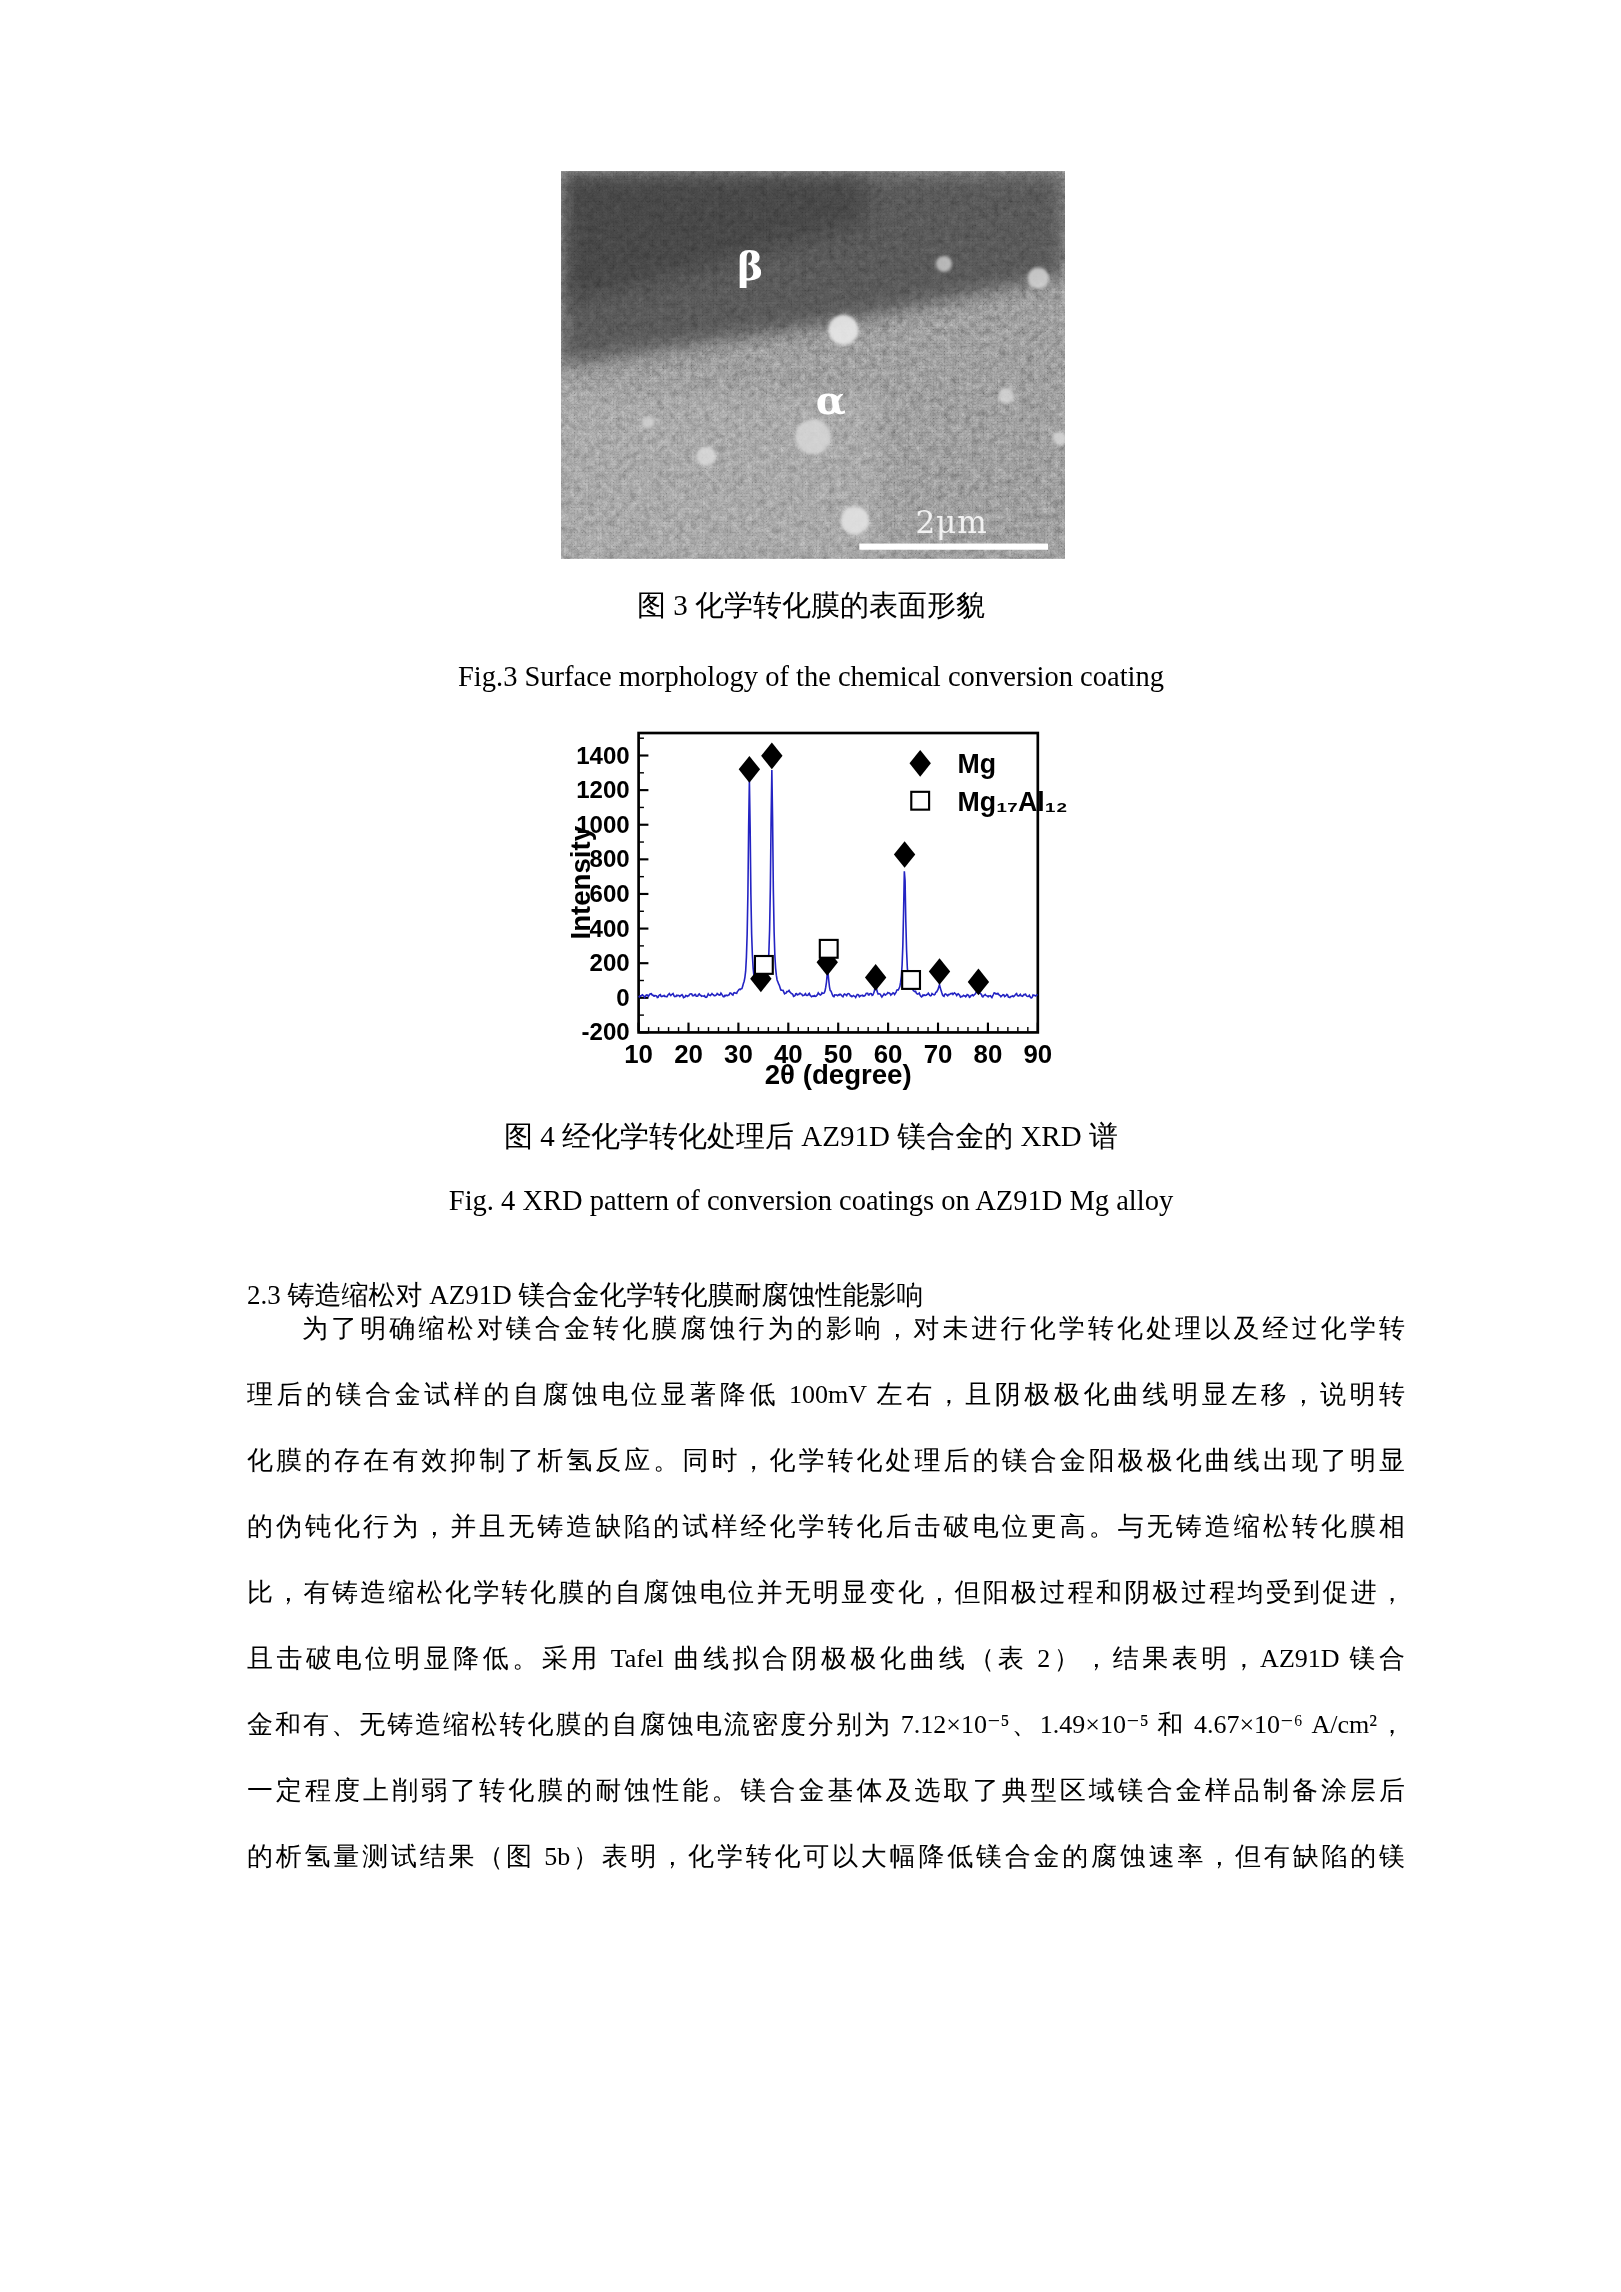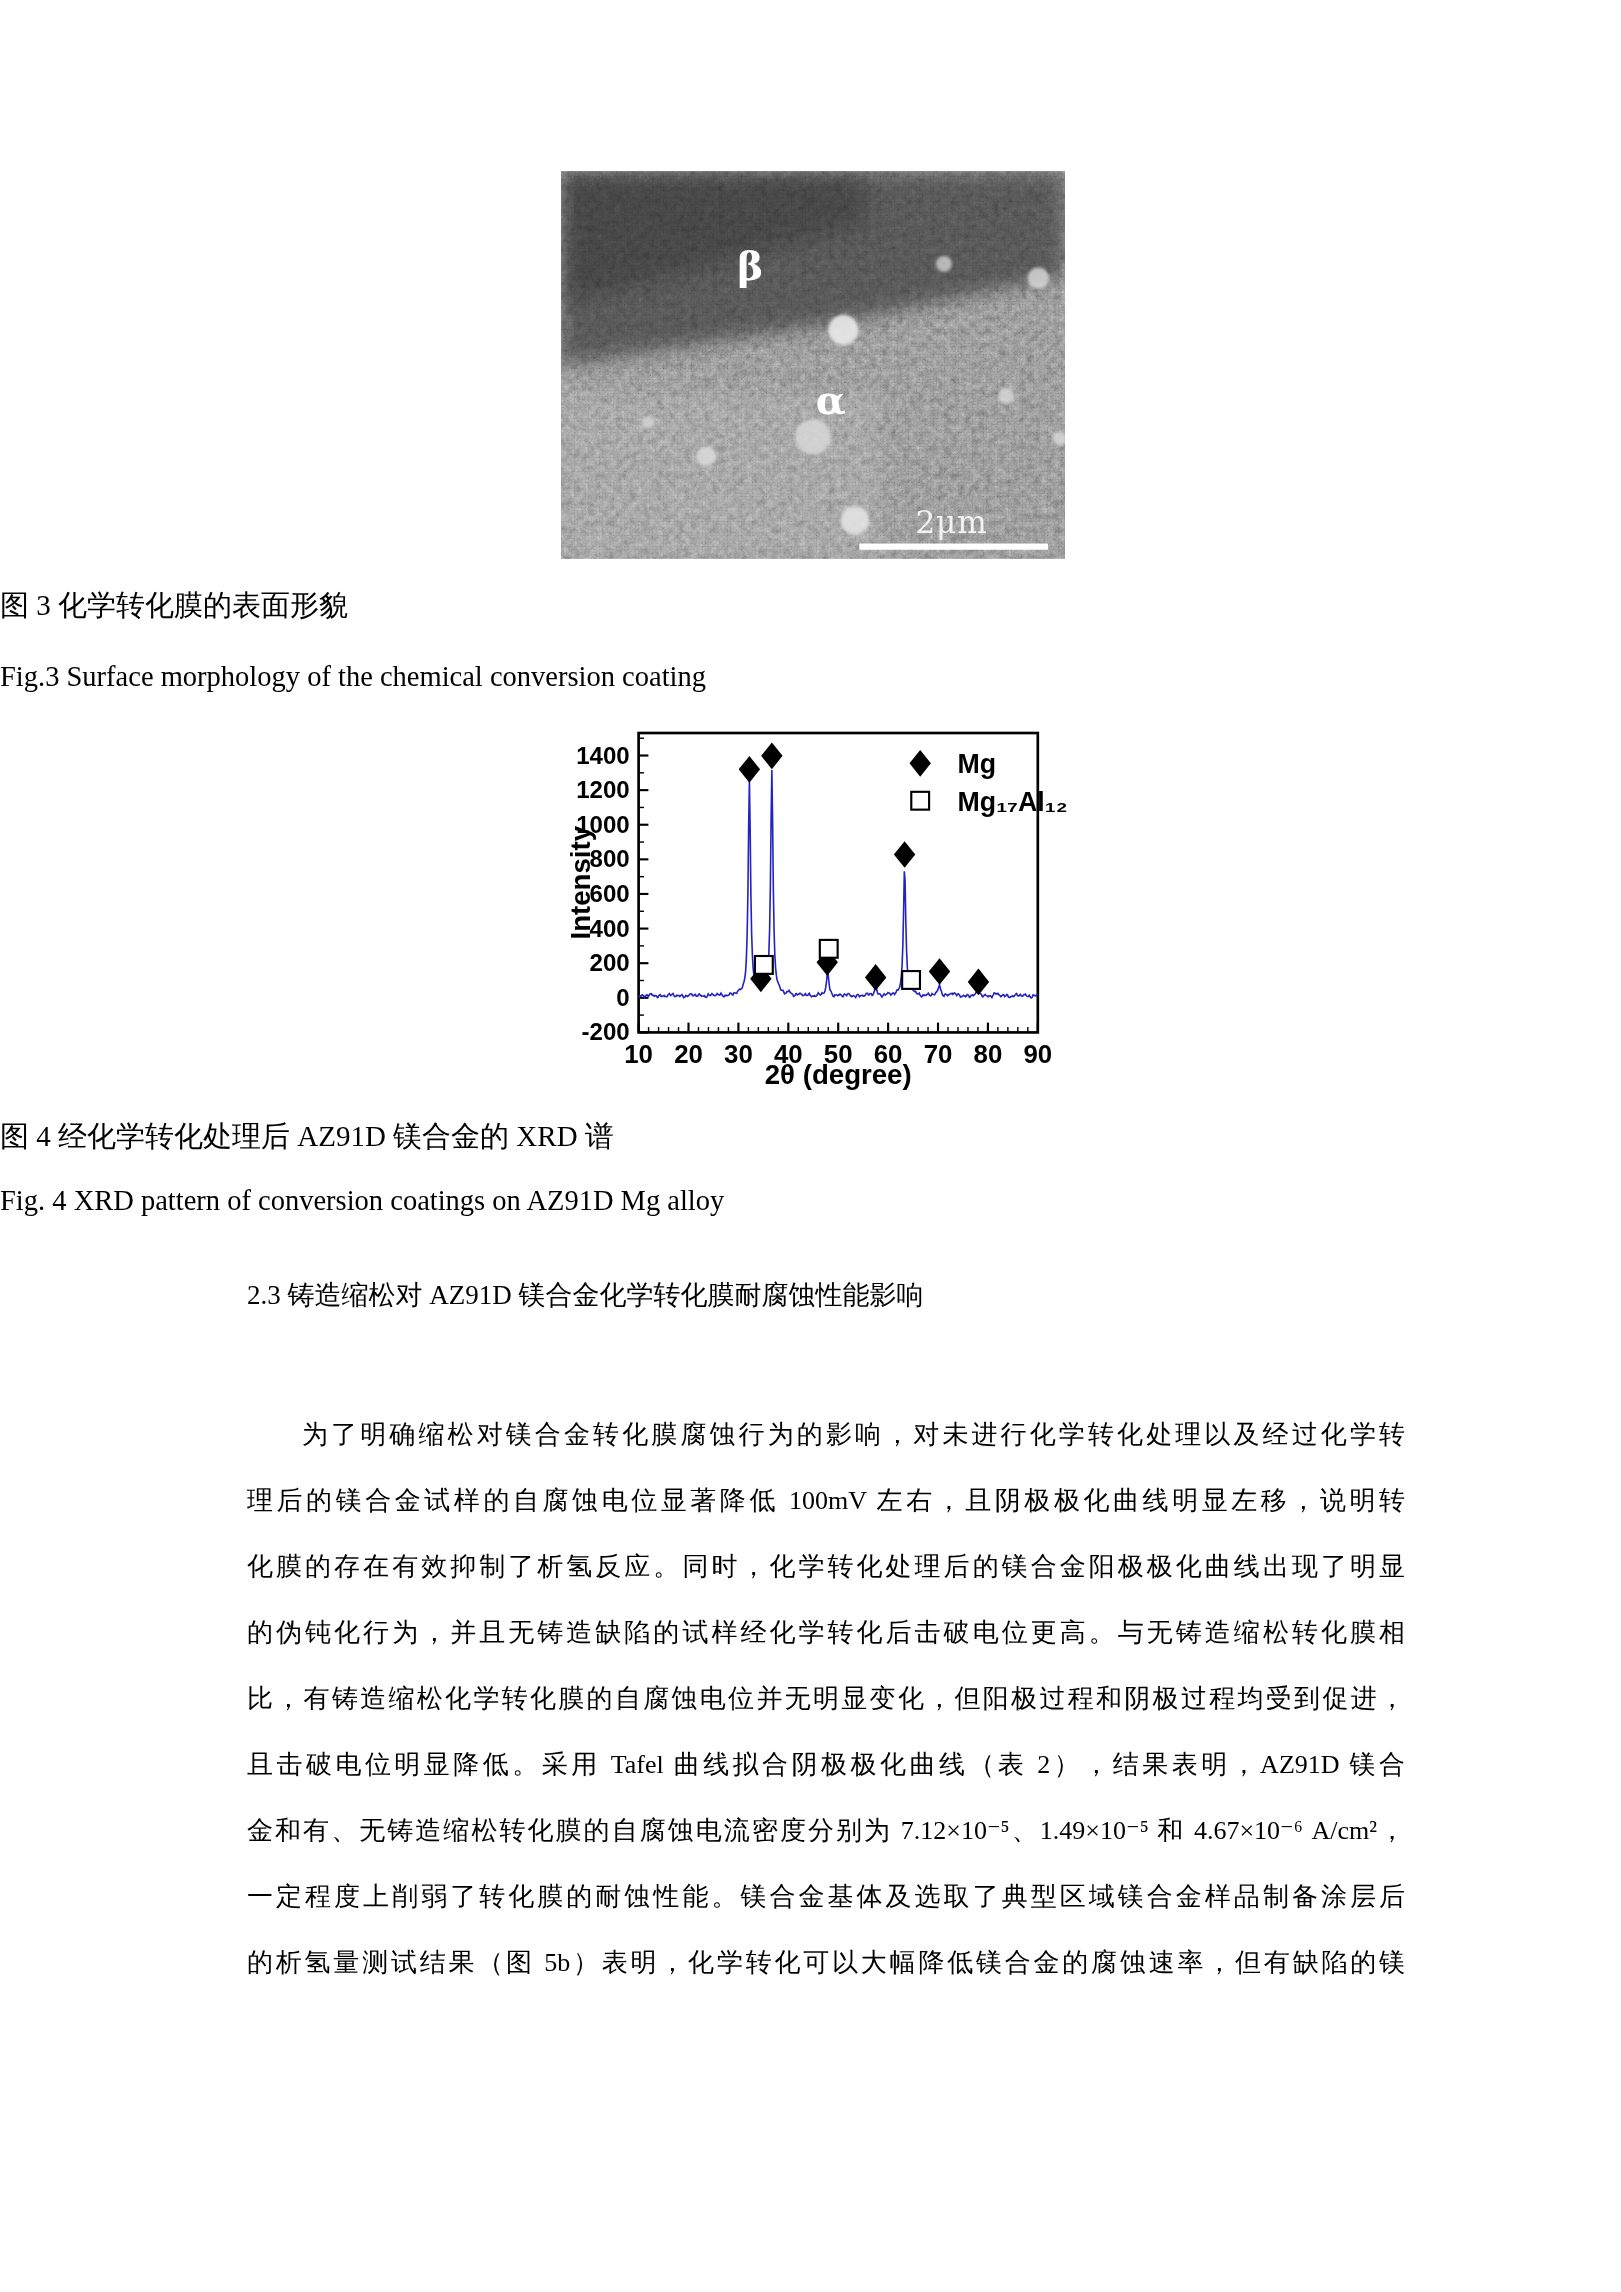--- a/index.html
+++ b/index.html
@@ -4,33 +4,33 @@
 <style>
   html,body{margin:0;padding:0;background:#e8e8e8;}
   .page{position:relative;width:1622px;height:2293px;background:#ffffff;overflow:hidden;
         font-family:"Liberation Serif","DejaVu Serif",serif;color:#000;}
   .abs{position:absolute;}
   
   .sem{left:561px;top:171px;width:504px;height:388px;}
   .semlabel{font:bold 44px "DejaVu Serif",serif;fill:#ffffff;}
   .semscale{font:35px "DejaVu Serif",serif;fill:#f2f2f2;letter-spacing:1px;}
   
-  .cap{left:0;width:1622px;white-space:nowrap;}
+  .cap{left:0;width:1622px;text-align:center;white-space:nowrap;}
   .capcn{font-size:29px;}
   .capen{font-size:28.5px;}
   
   .chart{left:570px;top:724px;width:499px;height:370px;}
   .chart svg{width:499px;height:370px;display:block;}
   .tickx{font:bold 29px "Liberation Sans","DejaVu Sans",sans-serif;fill:#000;}
   .ticky{font:bold 27px "Liberation Sans","DejaVu Sans",sans-serif;fill:#000;}
   .axlabel{font:bold 31px "Liberation Sans","DejaVu Sans",sans-serif;fill:#000;}
   .legendtext{font:bold 30px "Liberation Sans","DejaVu Sans",sans-serif;fill:#000;}
   
   .heading{left:247px;top:1265px;width:1158px;font-size:27px;white-space:nowrap;margin-top:12px;}
-  .para{left:247px;top:1402px;width:1158px;}
+  .para{left:247px;top:1296px;width:1158px;}
   .bodyline{height:66px;line-height:66px;font-size:26px;
             text-align:justify;text-align-last:justify;overflow:hidden;}
   .bodyline.indent{text-indent:55px;}
 </style>
 </head>
 <body>
 
 <div class="page">
 
   <div class="abs sem">

